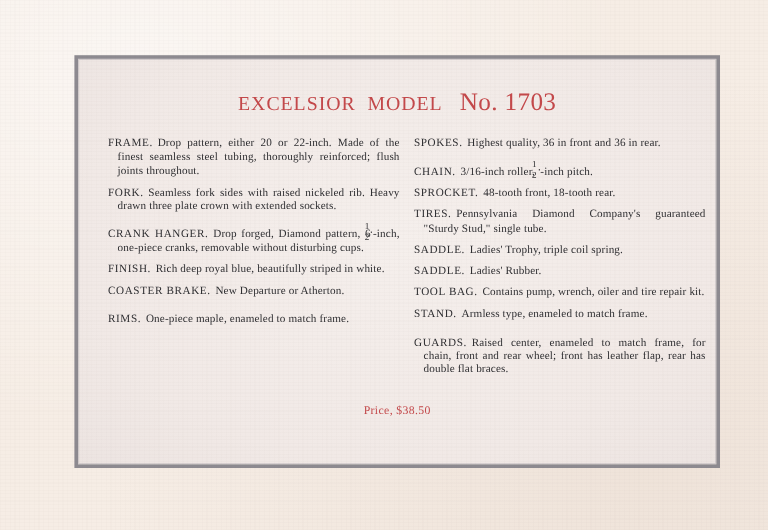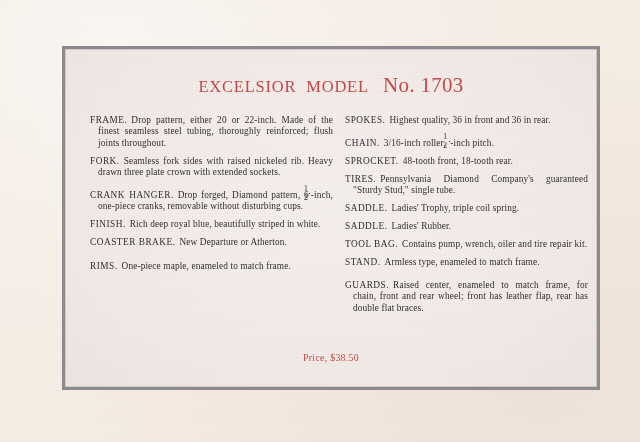--- a/index.html
+++ b/index.html
@@ -127,21 +127,21 @@
     display: block;
     padding: 0 0.5px;
     line-height: 1;
   }
 
   .price {
     text-align: center;
     color: #c4484a;
     font-size: 9.8px;
     letter-spacing: 0.3px;
-    margin-top: 38px;
+    margin-top: 22px;
   }
 
   
   #grain {
     position: absolute;
     left: 0; top: 0; right: 0; bottom: 0;
     pointer-events: none;
     opacity: 0.22;
     background-image:
       repeating-linear-gradient(0deg, rgba(120,110,105,0.10) 0px, rgba(120,110,105,0.10) 1px, rgba(255,255,255,0) 1px, rgba(255,255,255,0) 3px),

